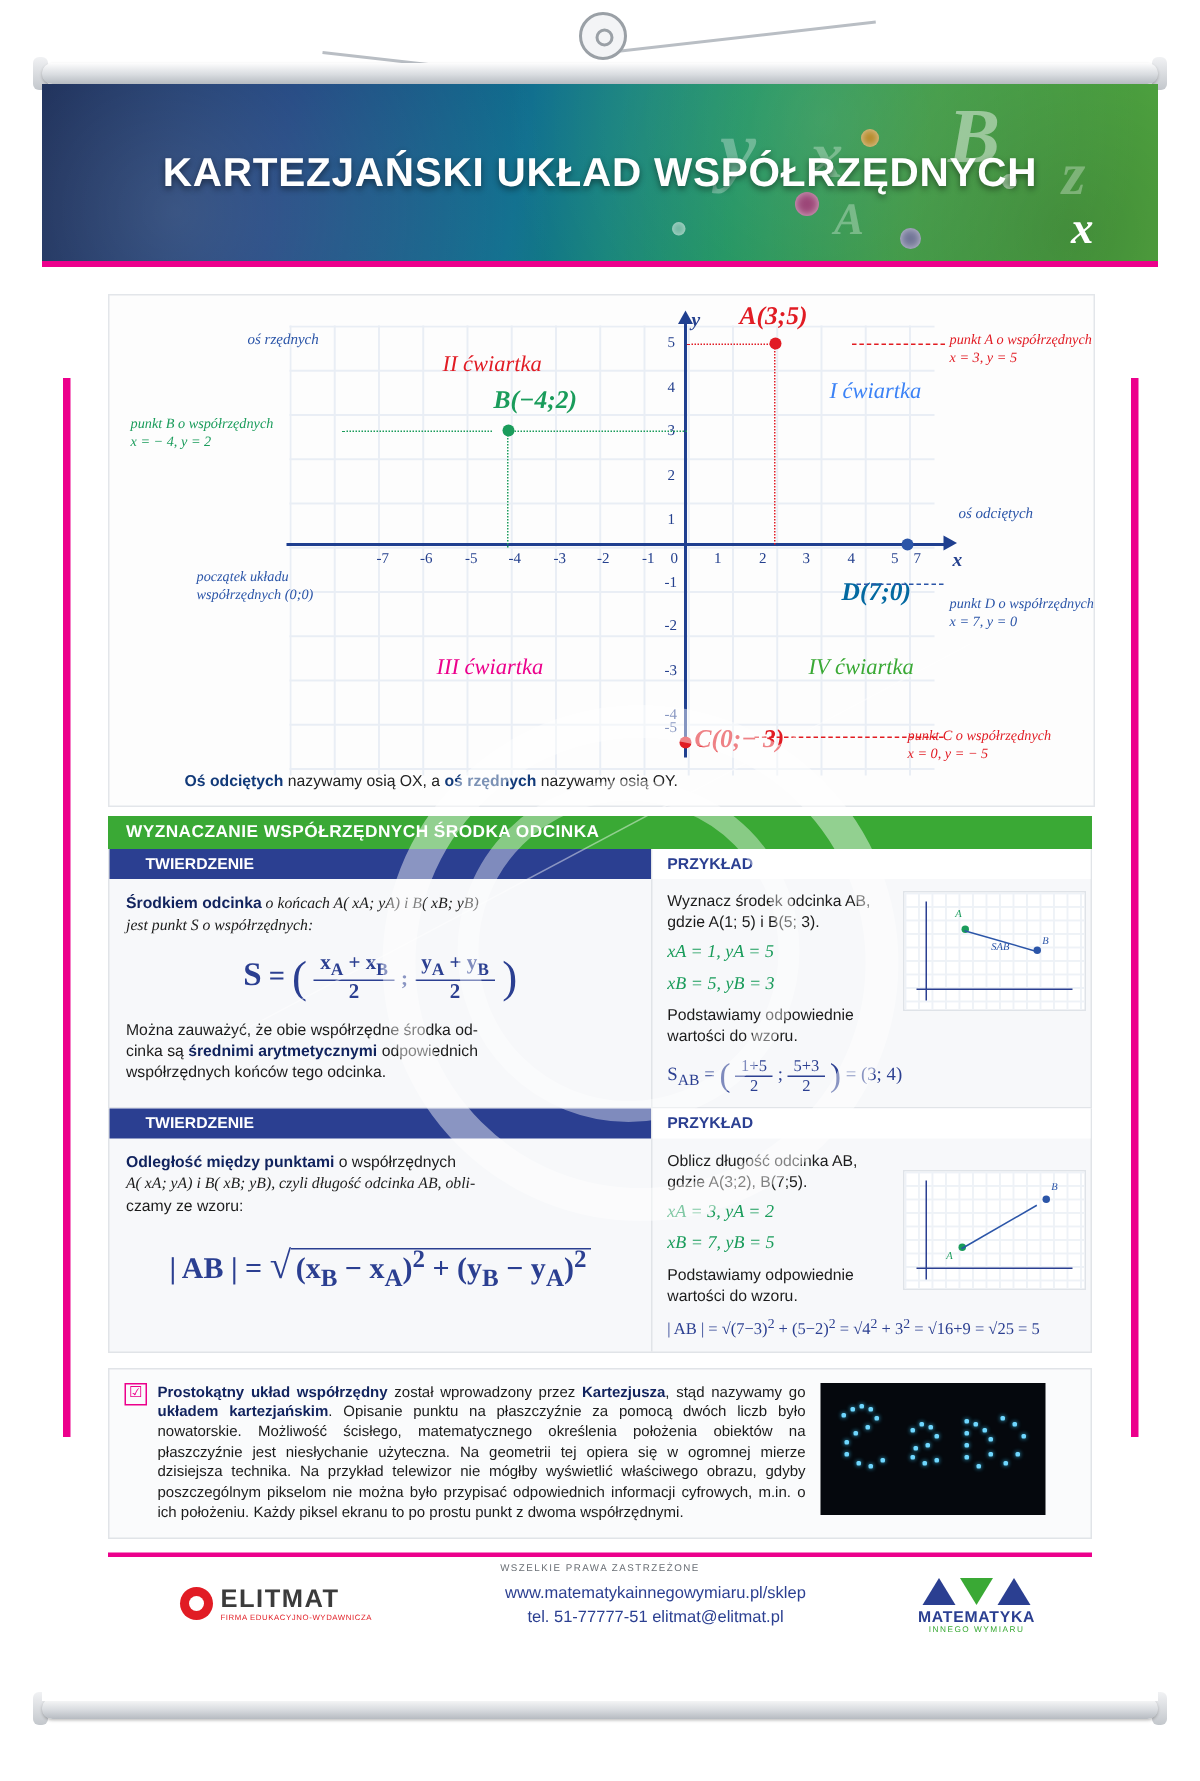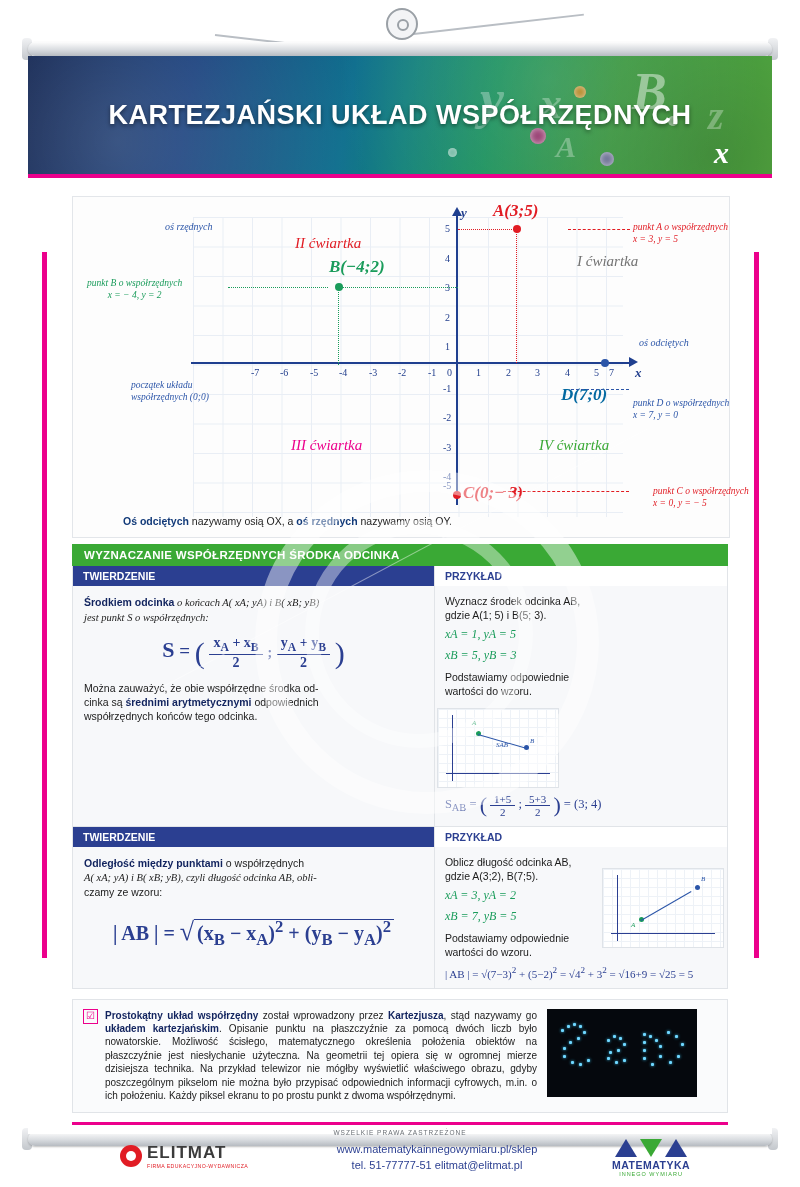--- a/index.html
+++ b/index.html
@@ -58,21 +58,21 @@
   .blueline{position:absolute;height:0;border-top:1px dashed #2b55a8;}
   .caption{position:absolute;left:14px;top:318px;width:630px;font-size:10.5px;color:#222;margin-left:36px;}
   .caption b{color:#123a79;}
 
   
   .sec-green{margin-top:6px;height:22px;background:#3aa935;color:#fff;font-size:11.5px;font-weight:bold;display:flex;align-items:center;padding-left:12px;letter-spacing:.3px;}
   .sec-red{margin-top:6px;height:22px;background:#e11c24;color:#fff;font-size:11.5px;font-weight:bold;display:flex;align-items:center;padding-left:12px;letter-spacing:.3px;}
   .two-col{display:flex;border:1px solid #e1e4e8;border-top:none;background:#f7f8fa;}
   .col-left{width:362px;border-right:1px solid #e1e4e8;}
   .col-right{width:293px;}
-  .sub-blue{height:20px;background:#2b3f91;color:#fff;font-size:10.5px;font-weight:bold;display:flex;align-items:center;padding-left:10px;}
+  .sub-blue{height:20px;background:#2b3f91;color:#fff;font-size:10.5px;font-weight:bold;display:flex;align-items:center;padding-left:24px;}
   .sub-white{height:20px;background:#ffffff;color:#2b3f91;font-size:10.5px;font-weight:bold;display:flex;align-items:center;padding-left:10px;}
   .body-txt{padding:9px 11px 6px 11px;font-size:10.5px;line-height:14px;color:#1b1b1b;}
   .body-txt b{color:#11235e;}
   .mi{font-family:"Liberation Serif",serif;font-style:italic;}
   .formula{text-align:center;font-family:"Liberation Serif",serif;font-weight:bold;color:#2b3f91;font-size:19px;padding:4px 0 8px 0;}
   .frac{display:inline-block;text-align:center;vertical-align:middle;font-size:14px;}
   .frac .num{display:block;border-bottom:1.6px solid #2b3f91;padding:0 4px;}
   .frac .den{display:block;padding:0 4px;}
   .paren{font-size:30px;vertical-align:middle;font-weight:normal;}
   .ex-txt{padding:8px 10px 2px 10px;font-size:10.5px;line-height:14px;color:#1b1b1b;}
@@ -184,43 +184,43 @@
       <span class="tick-lbl" style="left:372px;top:85px;">3</span>
       <span class="tick-lbl" style="left:372px;top:115px;">2</span>
       <span class="tick-lbl" style="left:372px;top:144px;">1</span>
       <span class="tick-lbl" style="left:370px;top:186px;">-1</span>
       <span class="tick-lbl" style="left:370px;top:215px;">-2</span>
       <span class="tick-lbl" style="left:370px;top:245px;">-3</span>
       <span class="tick-lbl" style="left:370px;top:274px;">-4</span>
       <span class="tick-lbl" style="left:370px;top:283px;">-5</span>
 
       <span class="quad" style="left:222px;top:38px;color:#e11c24;">II ćwiartka</span>
-      <span class="quad" style="left:504px;top:56px;color:#737373;">I ćwiartka</span>
+      <span class="quad" style="left:480px;top:56px;color:#3b82f6;">I ćwiartka</span>
       <span class="quad" style="left:218px;top:240px;color:#ec008c;">III ćwiartka</span>
       <span class="quad" style="left:466px;top:240px;color:#3aa935;">IV ćwiartka</span>
 
       <div class="dash-v" style="left:265px;top:90px;height:78px;"></div>
       <div class="dash-h" style="left:265px;top:90px;width:120px;"></div>
       <div class="dash-v" style="left:443px;top:32px;height:134px;border-left:1px dotted #e11c24;"></div>
       <div class="dash-h" style="left:385px;top:32px;width:58px;border-top:1px dotted #e11c24;"></div>
 
       <div class="pt" style="left:440px;top:28px;background:#e11c24;"></div>
       <span class="pt-lbl" style="left:420px;top:4px;color:#e11c24;">A(3;5)</span>
       <div class="pt" style="left:262px;top:86px;background:#1a9c5b;"></div>
       <span class="pt-lbl" style="left:256px;top:60px;color:#1a9c5b;">B(−4;2)</span>
       <div class="pt" style="left:380px;top:294px;background:#e11c24;"></div>
       <span class="pt-lbl" style="left:390px;top:286px;color:#e11c24;">C(0;− 3)</span>
       <div class="pt" style="left:528px;top:162px;background:#2b55a8;"></div>
       <span class="pt-lbl" style="left:488px;top:188px;color:#0369a1;">D(7;0)</span>
 
       <span class="callout" style="left:560px;top:24px;color:#e11c24;white-space:pre;">punkt A o współrzędnych
 x = 3, y = 5</span>
-      <span class="callout" style="left:14px;top:80px;color:#1a9c5b;white-space:pre;text-align:center;">punkt B o współrzędnych
+      <span class="callout" style="left:14px;top:80px;color:#1a9c5b;white-space:pre;">punkt B o współrzędnych
 x = − 4, y = 2</span>
-      <span class="callout" style="left:580px;top:288px;color:#e11c24;white-space:pre;">punkt C o współrzędnych
+      <span class="callout" style="left:532px;top:288px;color:#e11c24;white-space:pre;">punkt C o współrzędnych
 x = 0, y = − 5</span>
       <span class="callout" style="left:560px;top:200px;color:#2b55a8;white-space:pre;">punkt D o współrzędnych
 x = 7, y = 0</span>
       <span class="callout" style="left:92px;top:24px;color:#2b55a8;font-size:10px;">oś rzędnych</span>
       <span class="callout" style="left:566px;top:140px;color:#2b55a8;font-size:10px;">oś odciętych</span>
       <span class="callout" style="left:58px;top:182px;color:#2b55a8;white-space:pre;">początek układu
 współrzędnych (0;0)</span>
 
       <div class="redline" style="left:495px;top:32px;width:62px;"></div>
       <div class="blueline" style="left:498px;top:192px;width:58px;border-top:1px dashed #2b55a8;"></div>
@@ -250,21 +250,21 @@
           
         </div>
         <div class="body-txt" style="padding-top:2px;">
           <span>Można zauważyć, że obie współrzędne środka od-</span><br>
           <span>cinka są </span><b>średnimi arytmetycznymi</b><span> odpowiednich</span><br>
           <span>współrzędnych końców tego odcinka.</span>
         </div>
       </div>
       <div class="col-right">
         <div class="sub-white">PRZYKŁAD</div>
-        <div style="display:flex;flex-direction:column;">
+        <div style="display:flex;">
           <div style="width:165px;">
             <div class="ex-txt">
               <span>Wyznacz środek odcinka AB,</span><br>
               <span>gdzie A(1; 5) i B(5; 3).</span>
             </div>
             <div class="ex-green">xA = 1,  yA = 5</div>
             <div class="ex-green">xB = 5,  yB = 3</div>
             <div class="ex-txt" style="padding-top:4px;">
               <span>Podstawiamy odpowiednie</span><br>
               <span>wartości do wzoru.</span>

